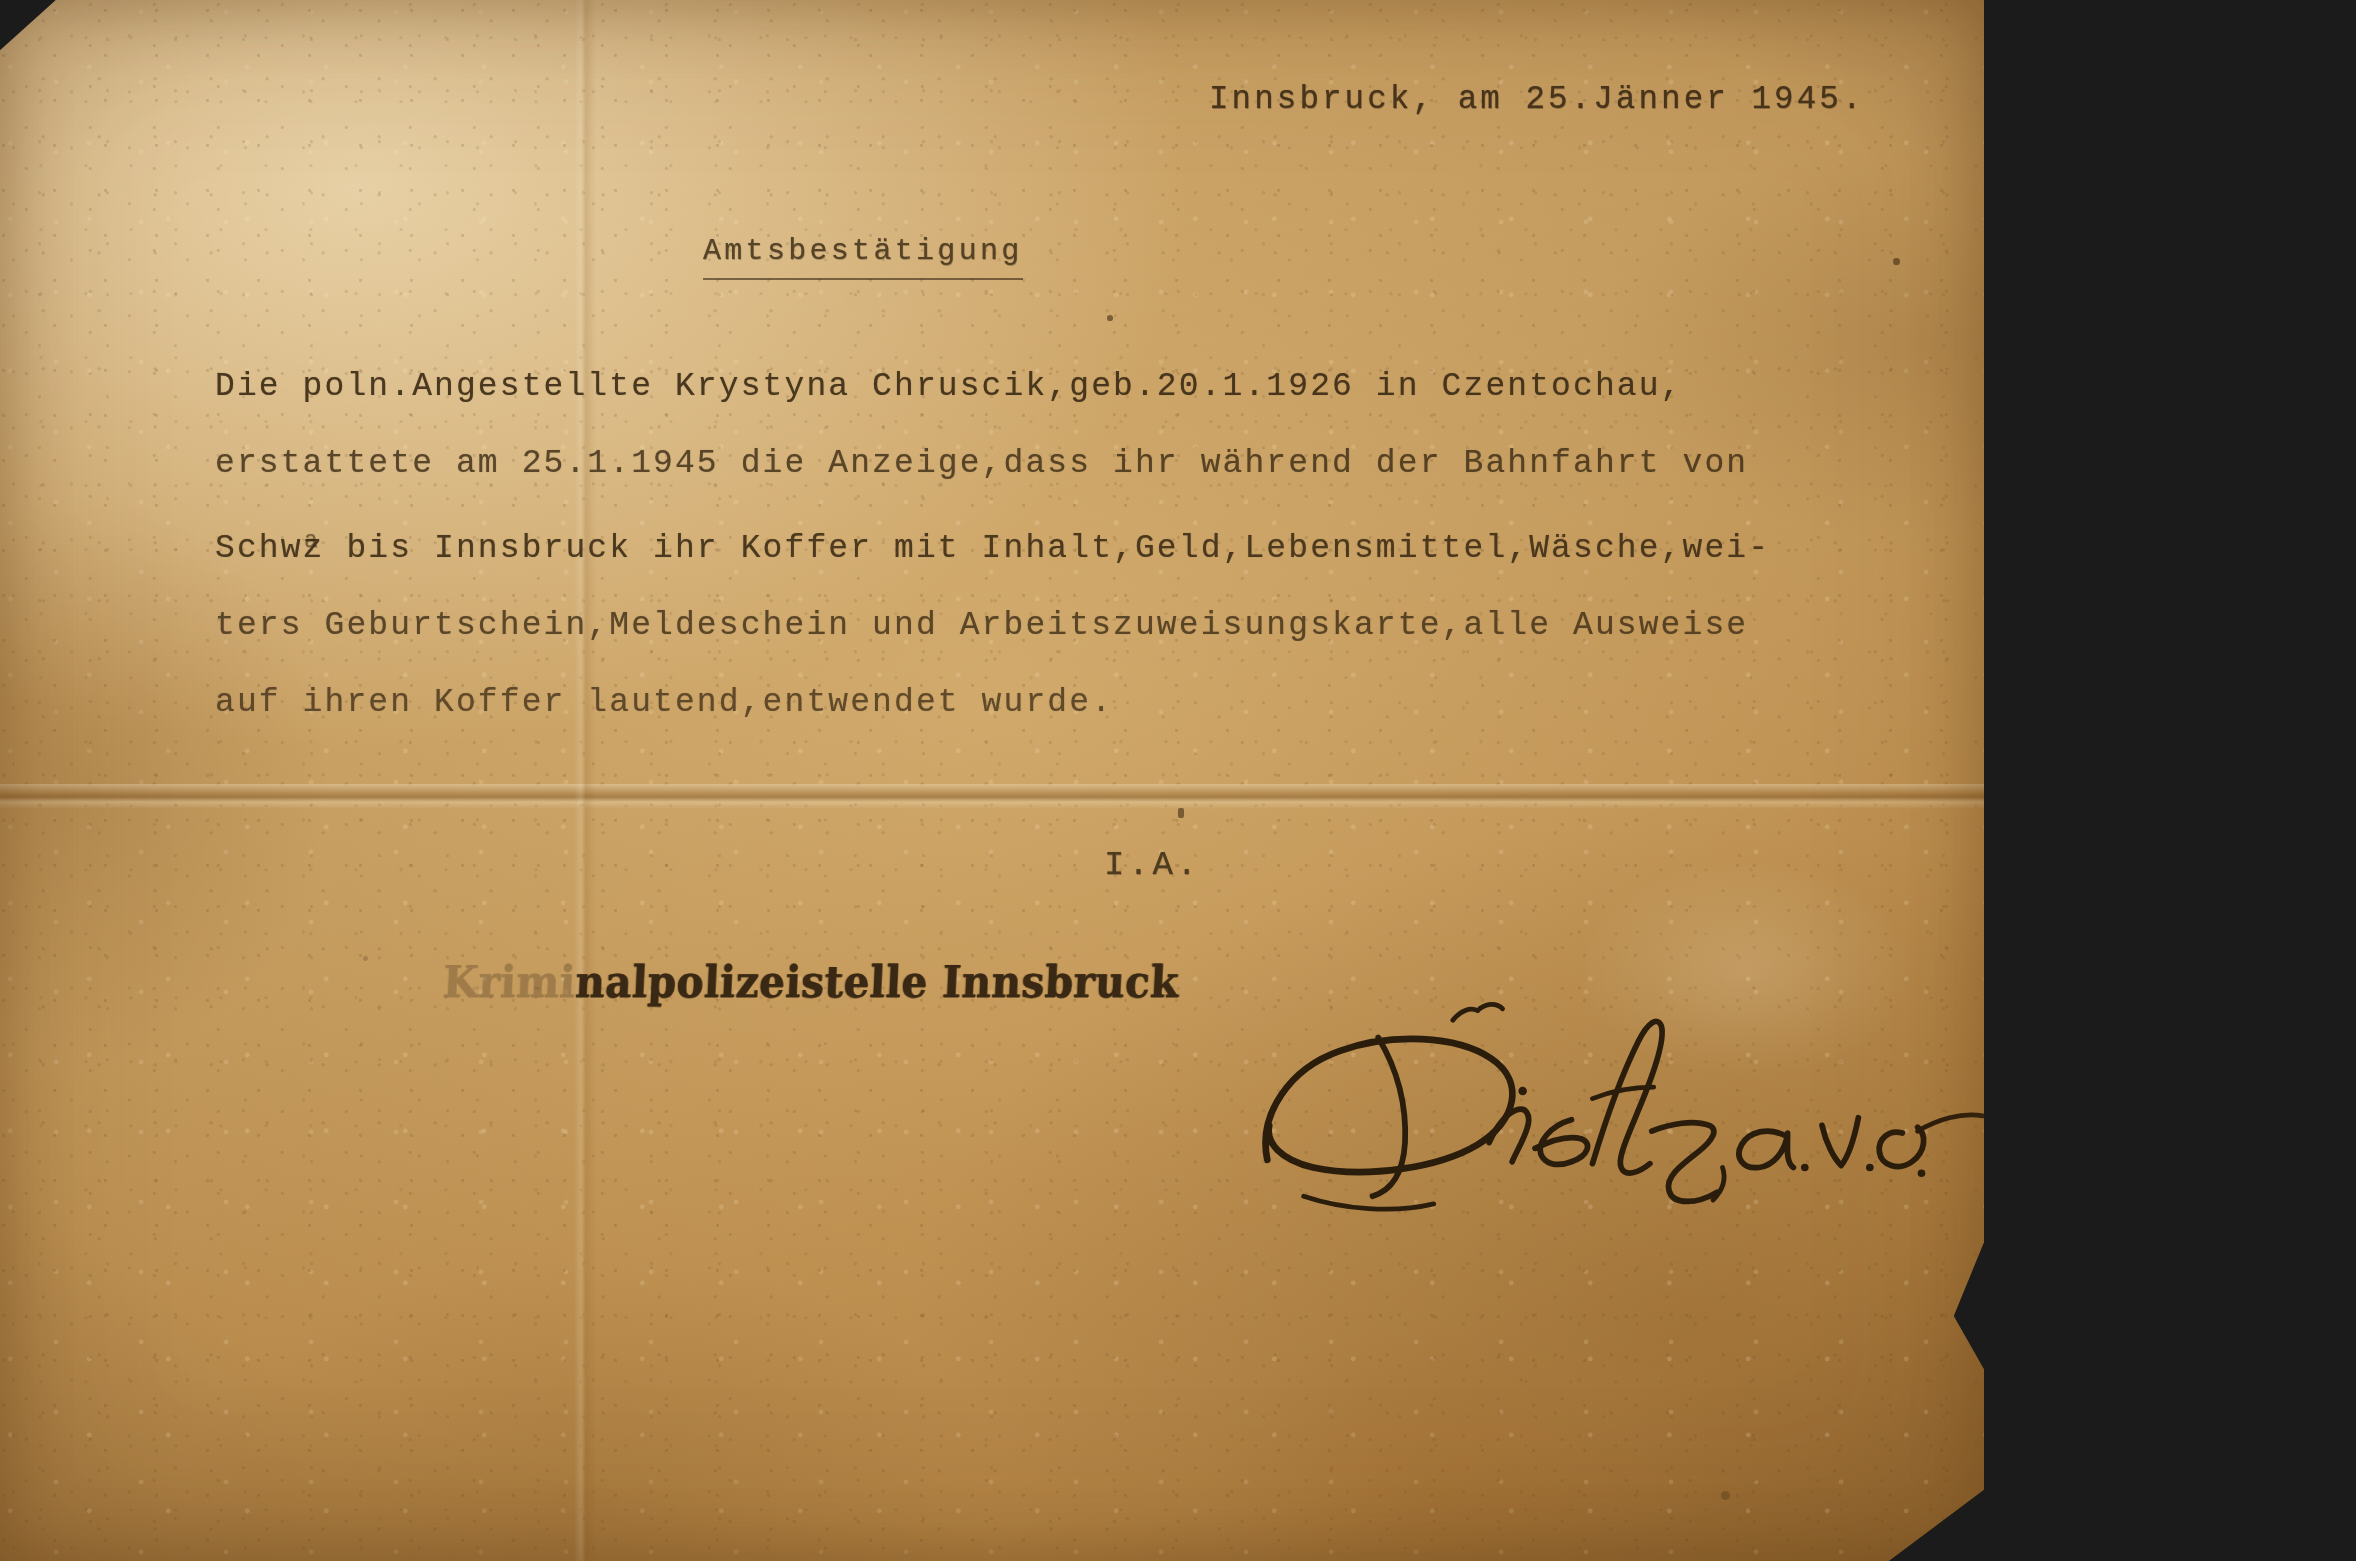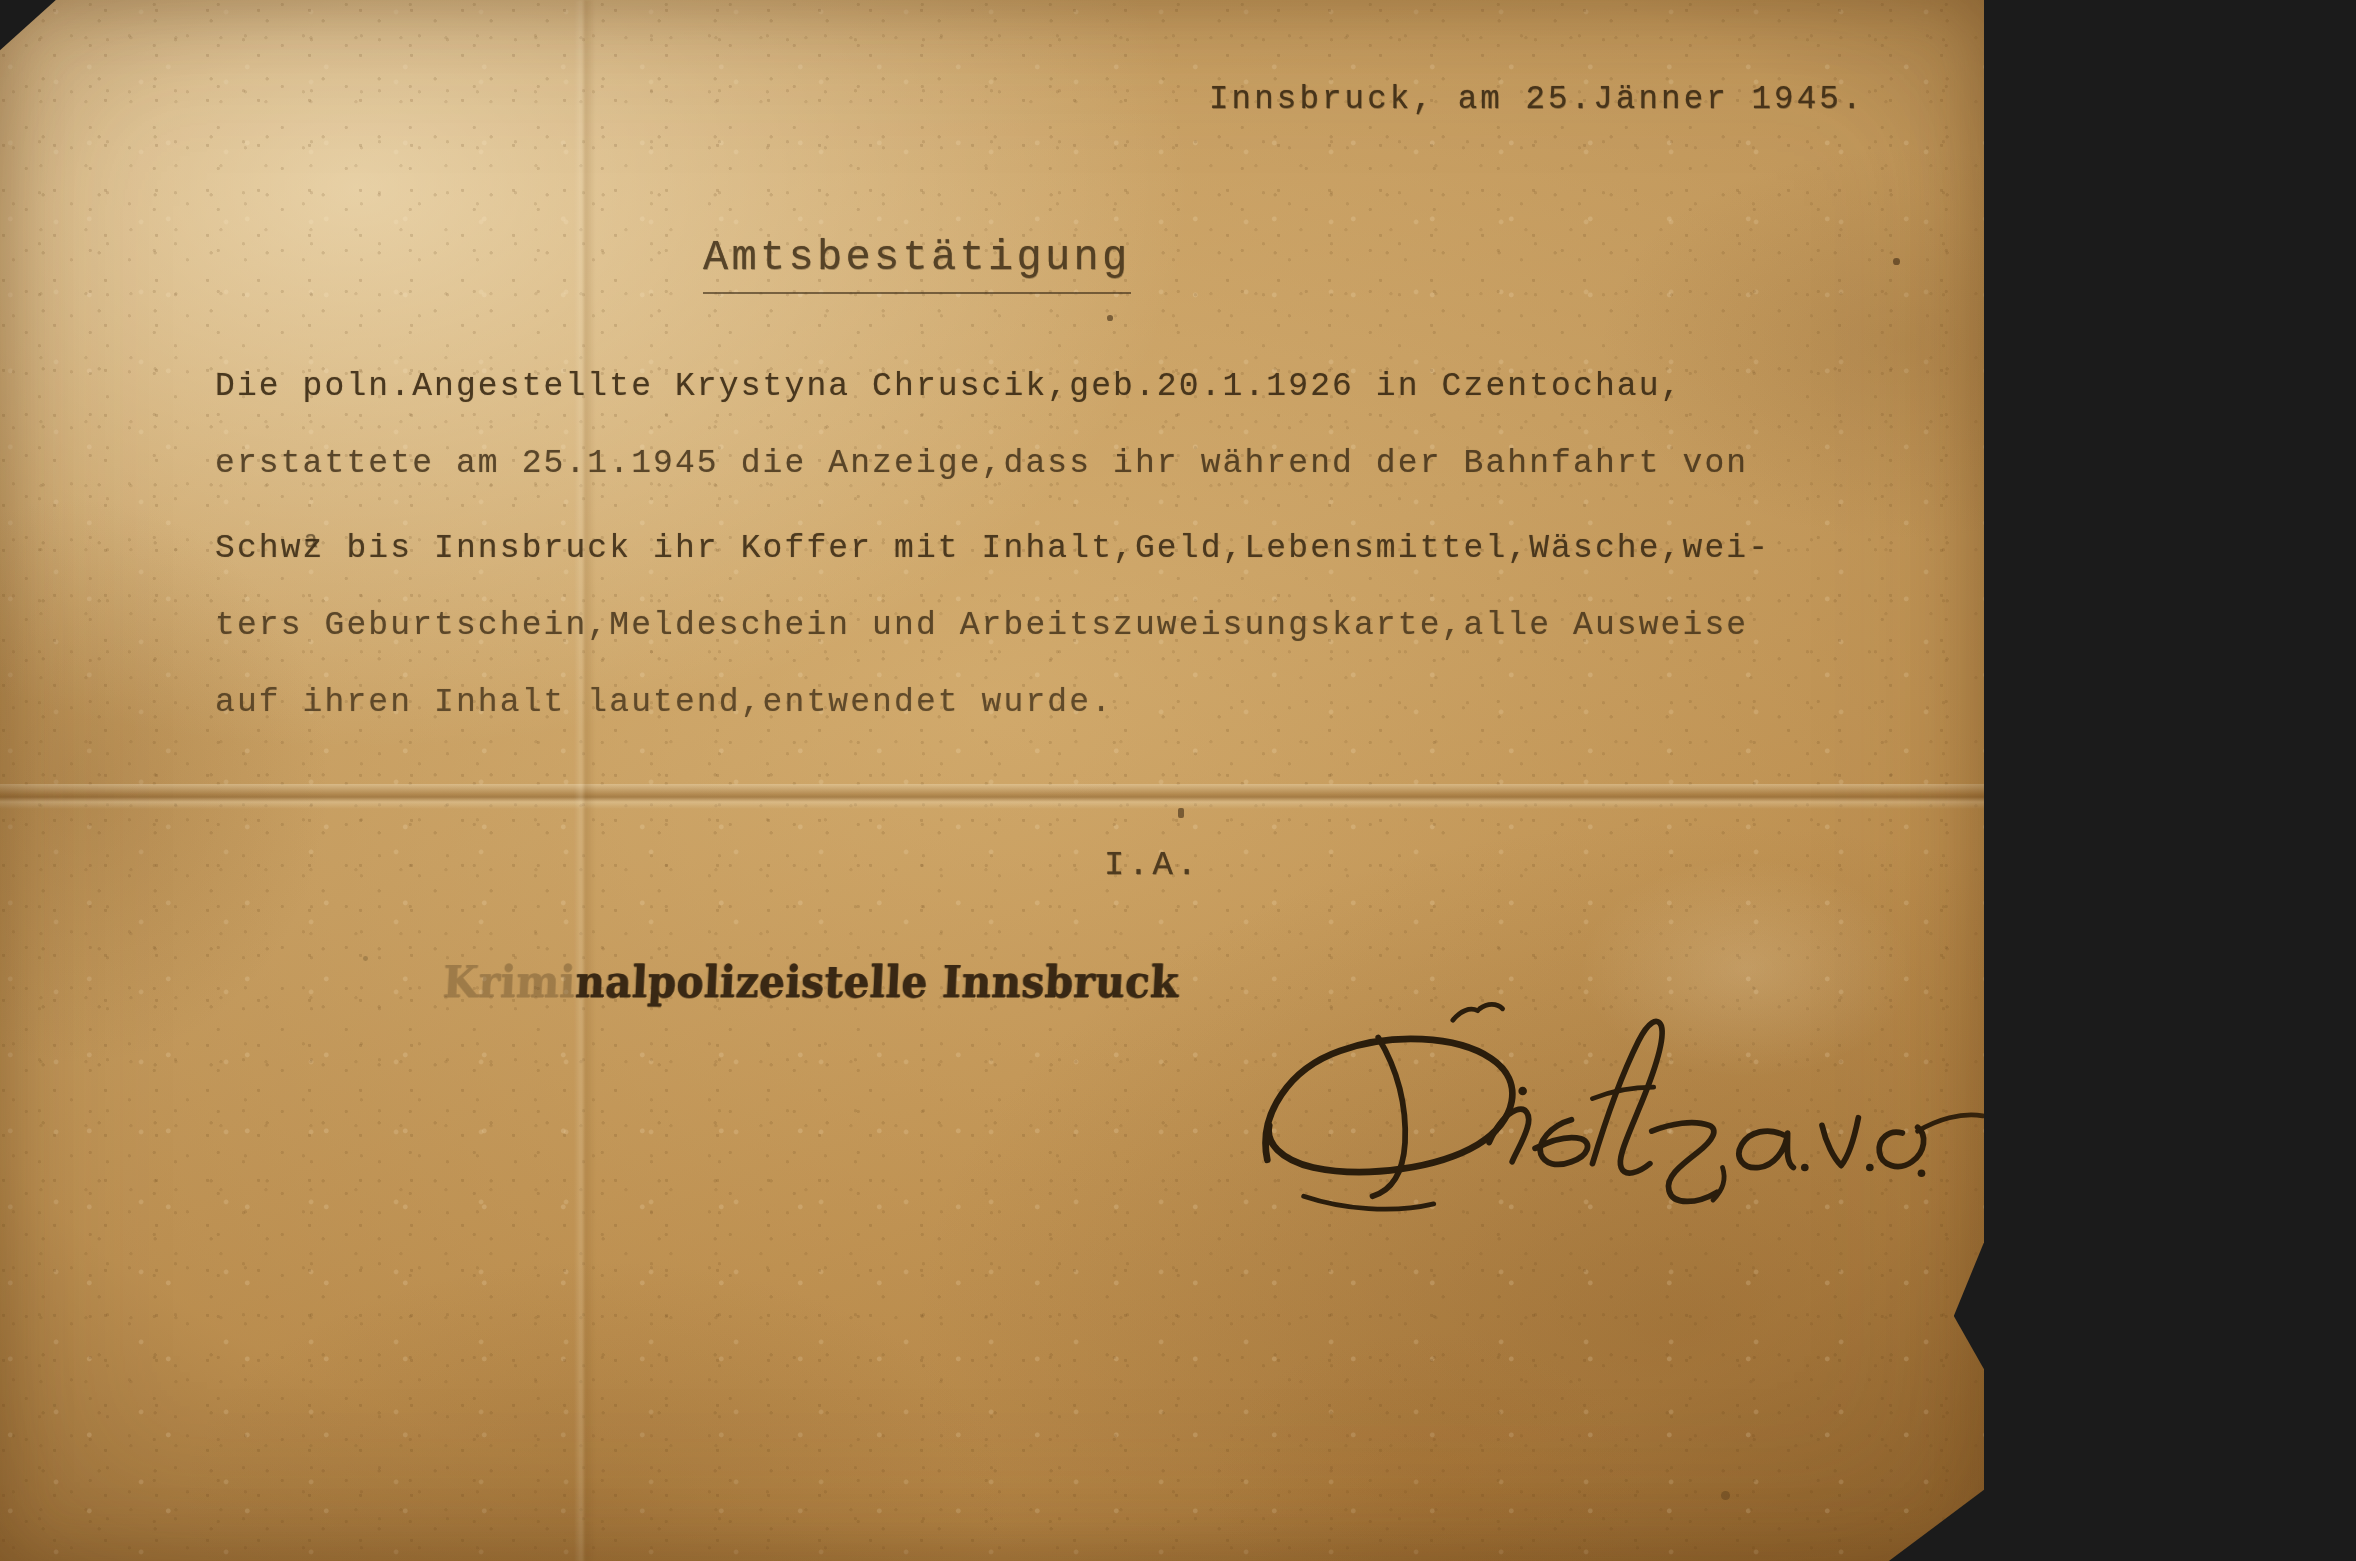--- a/index.html
+++ b/index.html
@@ -143,21 +143,21 @@
     top: 81px;
     left: 1209px;
     font-size: 32.5px;
     letter-spacing: 3.1px;
     opacity: 0.9;
   }
 
   #doc-title {
     top: 234px;
     left: 703px;
-    font-size: 42px;
+    font-size: 30px;
     letter-spacing: 3.3px;
     border-bottom: 2.9px solid rgba(58,42,20,0.75);
     padding-bottom: 9.6px;
     opacity: 0.82;
   }
 
   #body-block {
     position: absolute;
     top: 368px;
     left: 215px;
@@ -241,21 +241,21 @@
 
   <div class="typed" id="date-line">Innsbruck, am 25.Jänner 1945.</div>
 
   <div class="typed" id="doc-title">Amtsbestätigung</div>
 
   <div id="body-block">
     <div class="typed-line l1">Die poln.Angestellte Krystyna Chruscik,geb.20.1.1926 in Czentochau,</div>
     <div class="typed-line l2">erstattete am 25.1.1945 die Anzeige,dass ihr während der Bahnfahrt von</div>
     <div class="typed-line l3">Schwz bis Innsbruck ihr Koffer mit Inhalt,Geld,Lebensmittel,Wäsche,wei-</div>
     <div class="typed-line l4">ters Geburtschein,Meldeschein und Arbeitszuweisungskarte,alle Ausweise</div>
-    <div class="typed-line l5">auf ihren Inhalt lautend,entwendet wurde.</div>
+    <div class="typed-line l5">auf ihren Koffer lautend,entwendet wurde.</div>
   </div>
 
   <div class="typed" style="top:528px;left:304px;font-size:23px;opacity:.6;">a</div>
 
   <div class="typed" id="signoff-ia">I.A.</div>
 
   <div id="office-stamp">
     <span class="faded-head">Krimi</span><span>nalpolizeistelle Innsbruck</span>
   </div>
 

